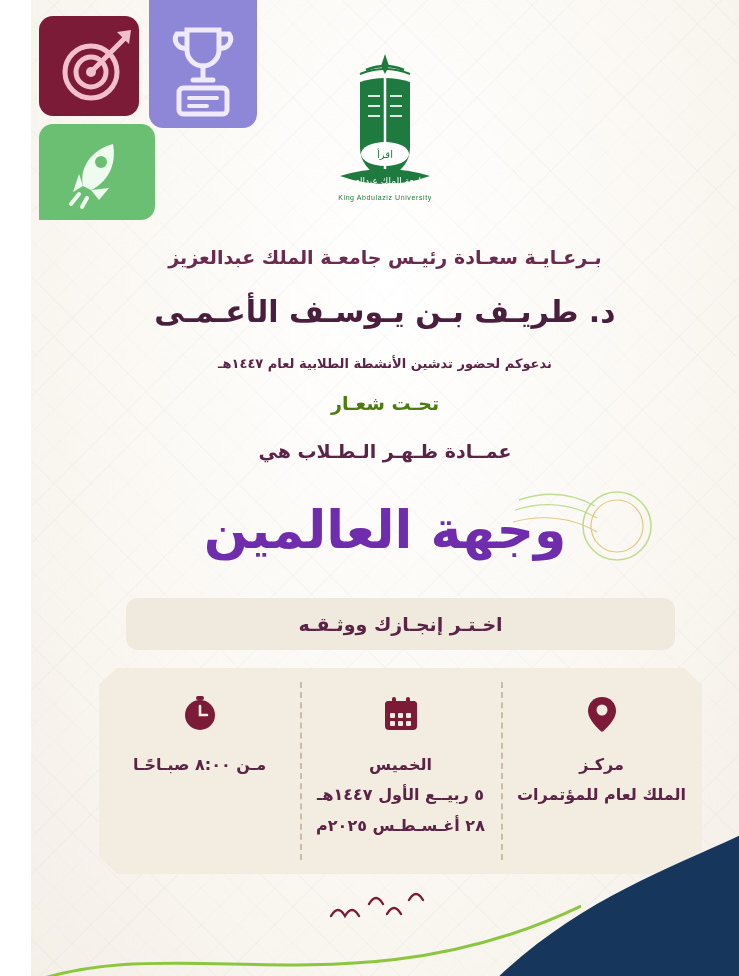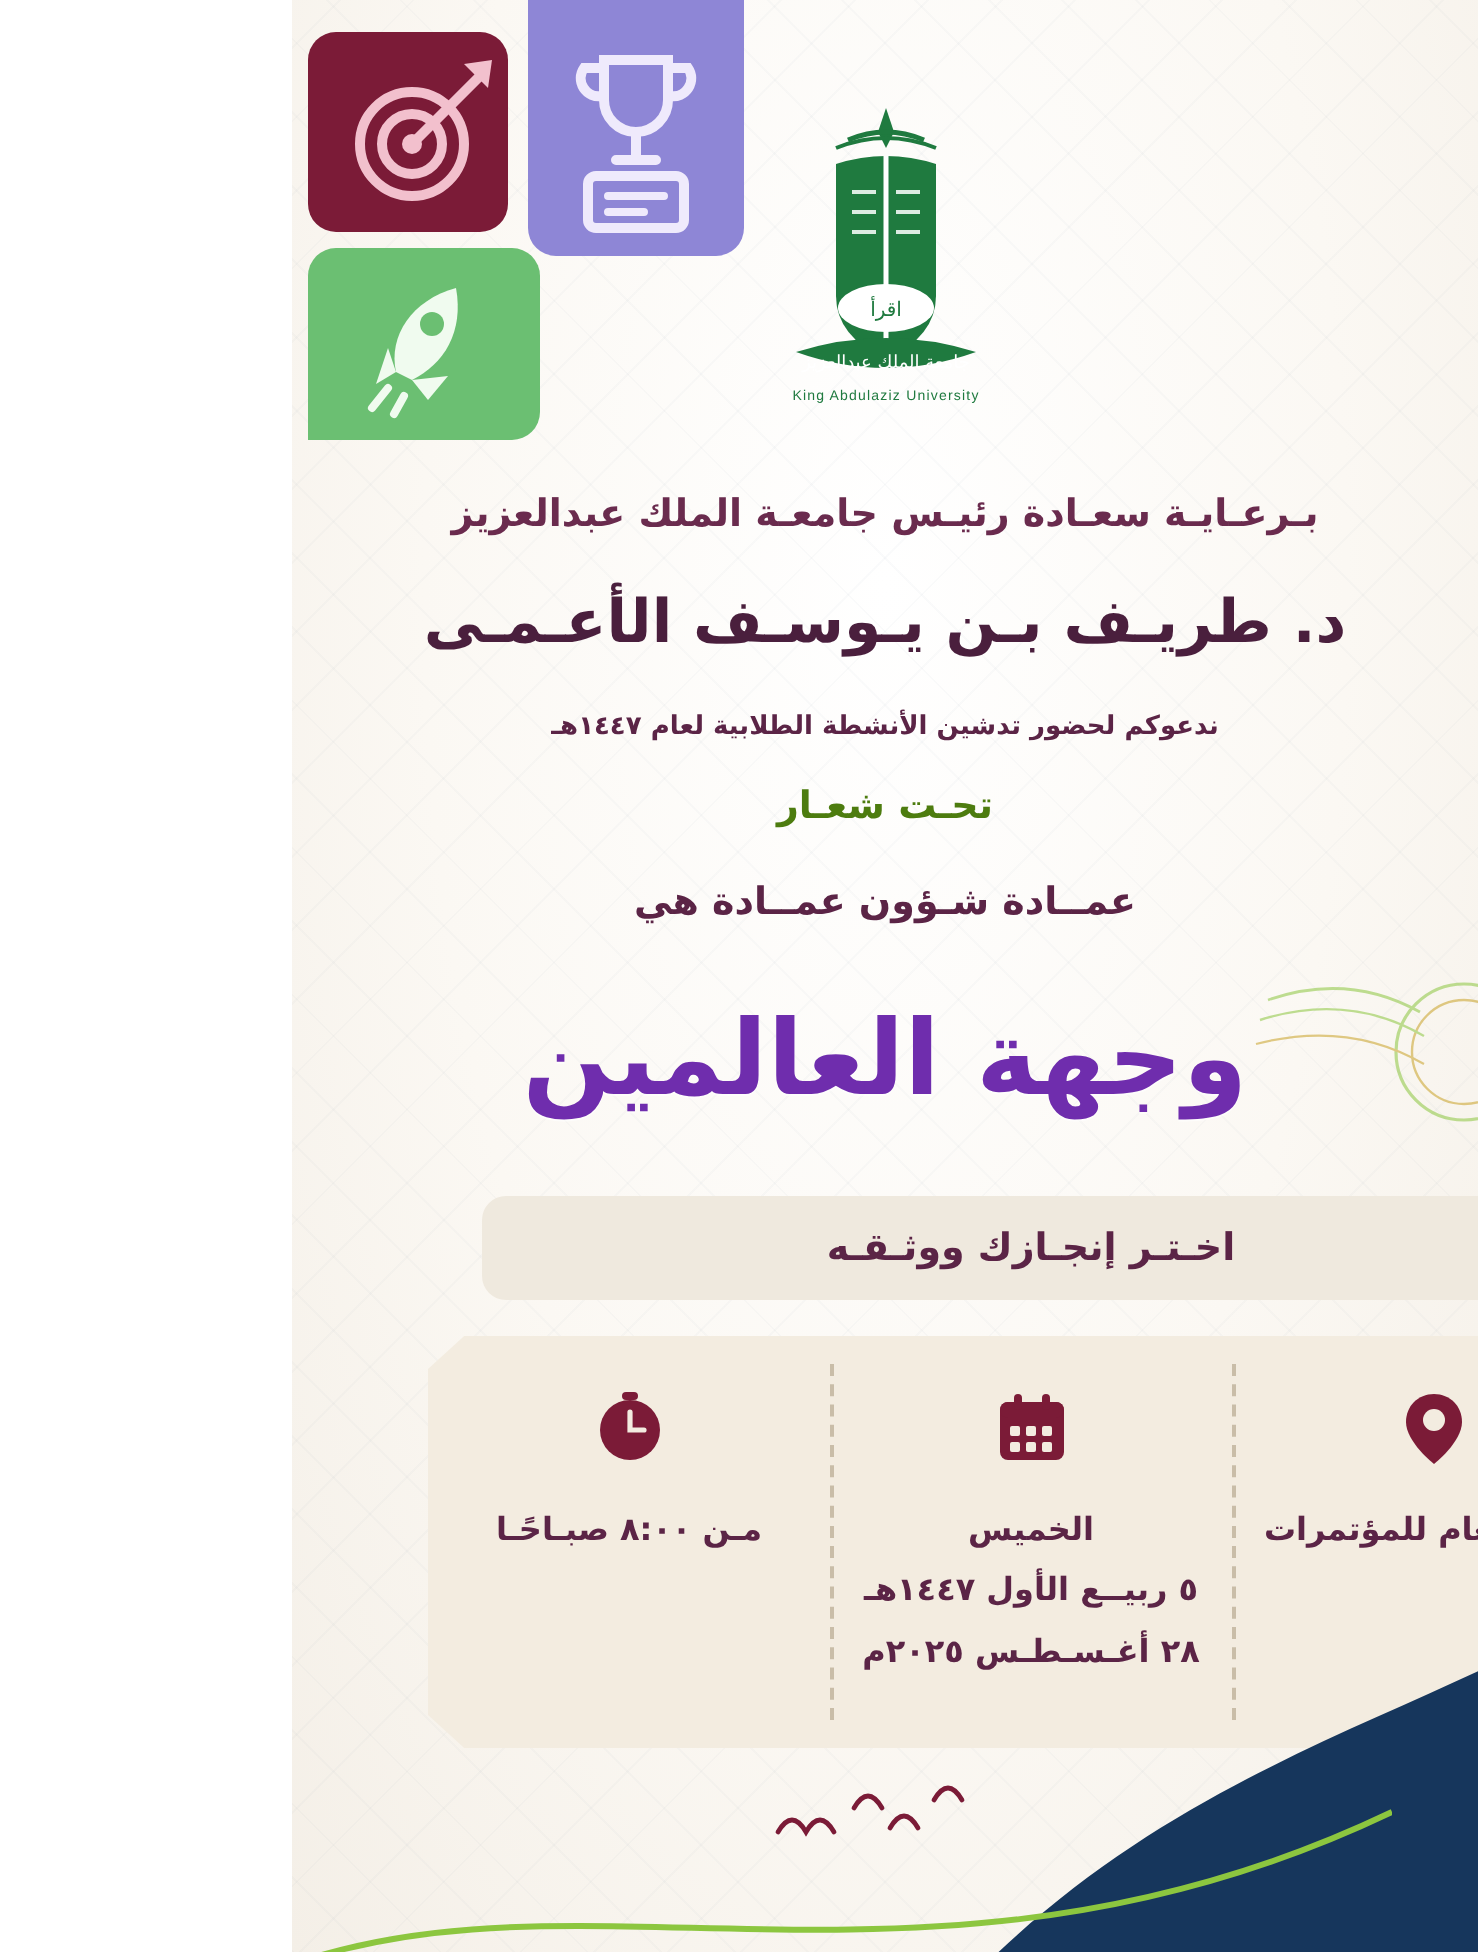--- a/index.html
+++ b/index.html
@@ -4,21 +4,21 @@
 <style>
   * { box-sizing: border-box; }
   html, body {
     margin: 0; padding: 0;
     width: 739px; height: 976px;
     overflow: hidden;
     font-family: "DejaVu Sans", "Liberation Sans", sans-serif;
   }
   #poster {
     position: relative;
-    width: 593px; height: 976px;
+    width: 708px; height: 976px;
     background: #faf7f2;
     overflow: hidden;
   }
   
   #bg-texture {
     position: absolute; inset: 0;
     background-image:
       repeating-linear-gradient(45deg, rgba(0,40,80,0.020) 0 1px, transparent 1px 26px),
       repeating-linear-gradient(-45deg, rgba(0,40,80,0.020) 0 1px, transparent 1px 26px);
     pointer-events: none;
@@ -147,21 +147,21 @@
       <path d="M30 128 q45 -14 90 0 q-45 16 -90 0 z" fill="#1f7a3f"></path>
       <text x="75" y="136" text-anchor="middle" font-size="9" fill="#ffffff" font-family="DejaVu Sans, sans-serif">جامعة الملك عبدالعزيز</text>
       <text x="75" y="152" text-anchor="middle" font-size="7" fill="#1f7a3f" font-family="Liberation Sans, sans-serif" letter-spacing="0.6">King Abdulaziz University</text>
     </svg>
   </div>
 
   <div class="center-text" id="line-name">د. طريـف بـن يـوسـف الأعـمـى</div>
   <div class="center-text" id="line-patronage">بـرعـايـة سعـادة رئيـس جامعـة الملك عبدالعزيز</div>
   <div class="center-text" id="line-invite">ندعوكم لحضور تدشين الأنشطة الطلابية لعام ١٤٤٧هـ</div>
   <div class="center-text" id="line-under">تحـت شعـار</div>
-  <div class="center-text" id="line-dean">عمــادة شـؤون عمــادة هي</div>
+  <div class="center-text" id="line-dean">عمــادة ظـهـر الـطـلاب هي</div>
 
   <svg id="swirl" viewBox="0 0 160 110" aria-hidden="true">
     <circle cx="108" cy="48" r="34" fill="none" stroke="#8cc63f" stroke-width="1.6"></circle>
     <circle cx="108" cy="48" r="26" fill="none" stroke="#c9a227" stroke-width="1.2"></circle>
     <path d="M10 22 q40 -14 76 6" stroke="#8cc63f" stroke-width="1.4" fill="none"></path>
     <path d="M6 32 q44 -14 82 8" stroke="#8cc63f" stroke-width="1.2" fill="none"></path>
     <path d="M4 44 q46 -12 84 10" stroke="#c9a227" stroke-width="1.1" fill="none"></path>
   </svg>
 
   <div id="slogan">وجهة العالمين</div>
@@ -171,20 +171,21 @@
   <div id="ticket">
     <div class="perf" id="perf1"></div>
     <div class="perf" id="perf2"></div>
 
     <div class="ticket-col">
       <svg class="ic" viewBox="0 0 40 40" aria-hidden="true">
         <path d="M20 3 C12 3 6 9 6 17 C6 27 20 38 20 38 C20 38 34 27 34 17 C34 9 28 3 20 3 Z" fill="#7b1b37"></path>
         <circle cx="20" cy="16" r="5.5" fill="#f3ece0"></circle>
       </svg>
       <div class="txt">
+        <div>مركـز</div>
         <div>الملك لعام للمؤتمرات</div>
       </div>
     </div>
 
     <div class="ticket-col">
       <svg class="ic" viewBox="0 0 40 40" aria-hidden="true">
         <rect x="4" y="7" width="32" height="29" rx="4" fill="#7b1b37"></rect>
         <rect x="4" y="7" width="32" height="8" rx="4" fill="#7b1b37"></rect>
         <rect x="11" y="3" width="4" height="8" rx="2" fill="#7b1b37"></rect>
         <rect x="25" y="3" width="4" height="8" rx="2" fill="#7b1b37"></rect>

